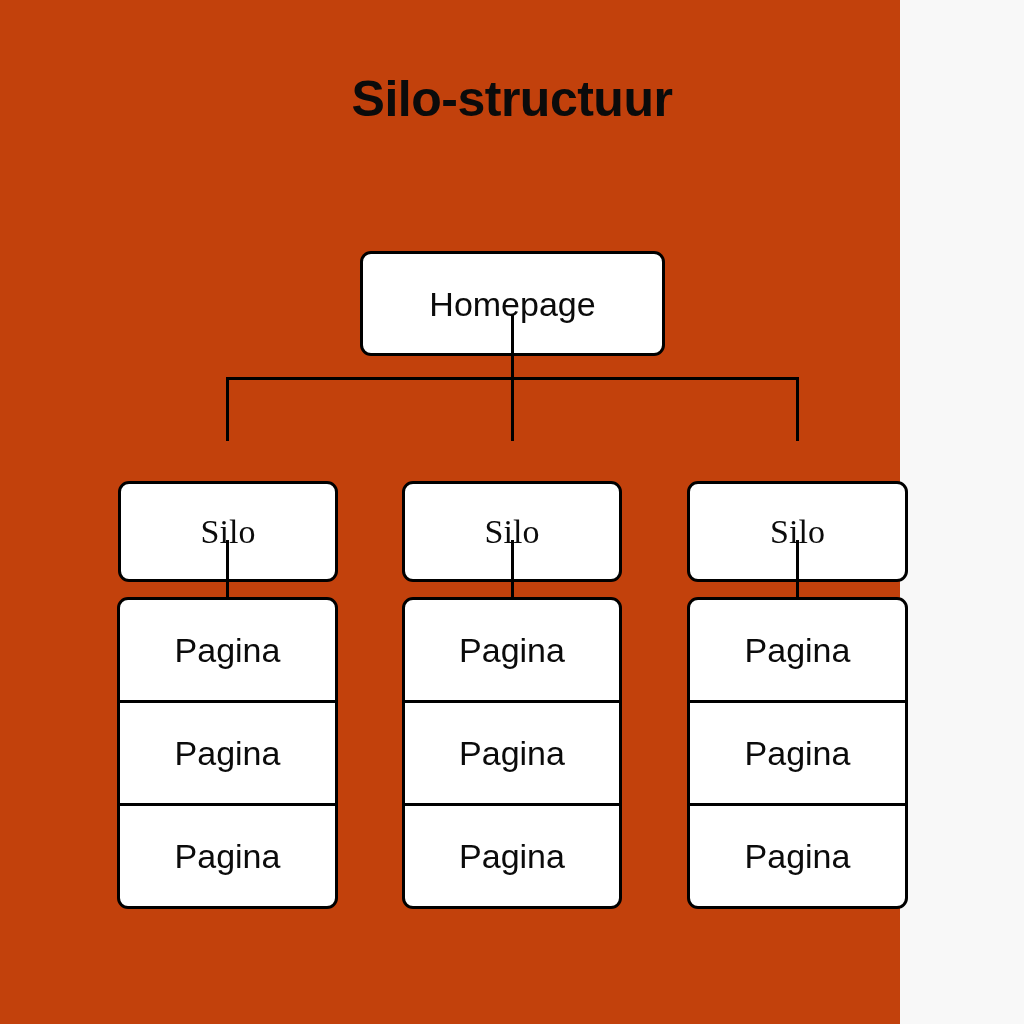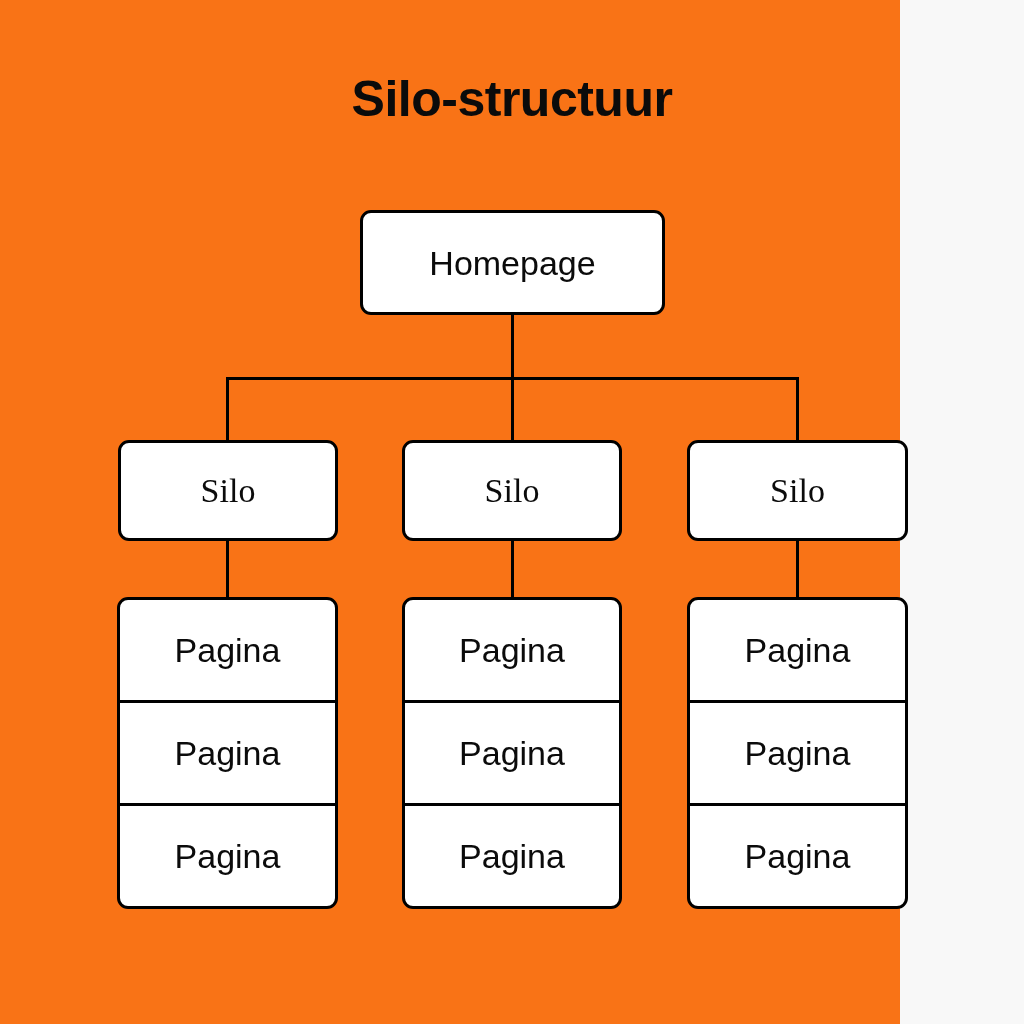--- a/index.html
+++ b/index.html
@@ -12,21 +12,21 @@
     height: 1024px;
     background: #f8f8f8;
     font-family: "Liberation Sans", "DejaVu Sans", sans-serif;
     color: #0a0a0a;
     overflow: hidden;
   }
   #canvas {
     position: relative;
     width: 900px;
     height: 1024px;
-    background: #f97316;
+    background: #c2410c;
   }
 
   
   #diagram-title {
     position: absolute;
     left: 0;
     top: 68px;
     width: 1024px;
     text-align: center;
     font-size: 50px;
@@ -40,20 +40,21 @@
   
   .node {
     position: absolute;
     background: #ffffff;
     border: 3px solid #000000;
     border-radius: 11px;
     box-sizing: border-box;
     display: flex;
     align-items: center;
     justify-content: center;
+    margin-top: 41px;
   }
   .node-label {
     font-size: 34px;
     font-weight: 400;
     color: #0b0b0b;
     line-height: 1;
     letter-spacing: 0px;
     white-space: nowrap;
   }
 

